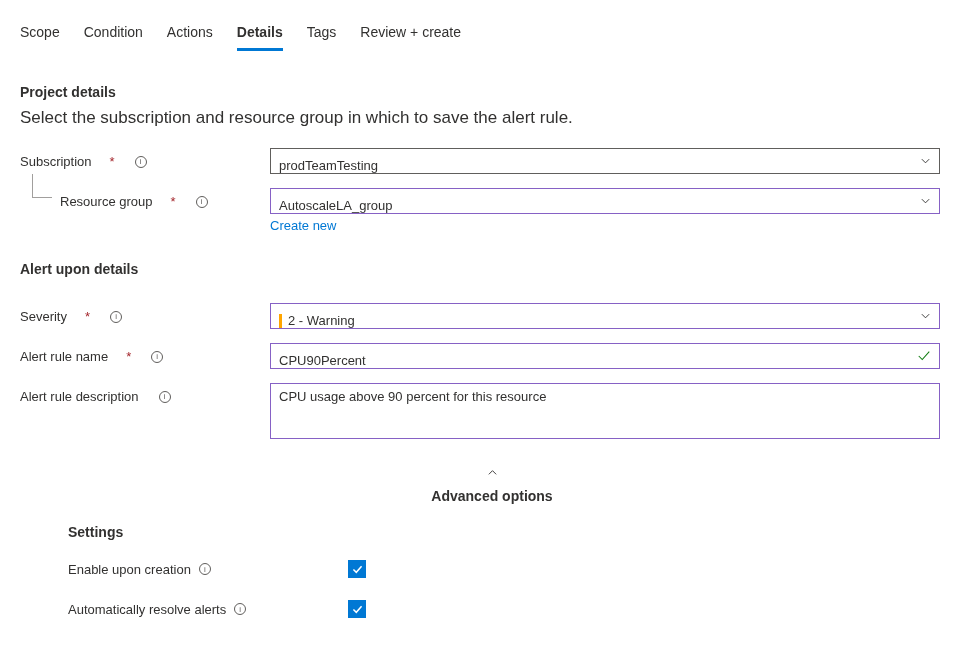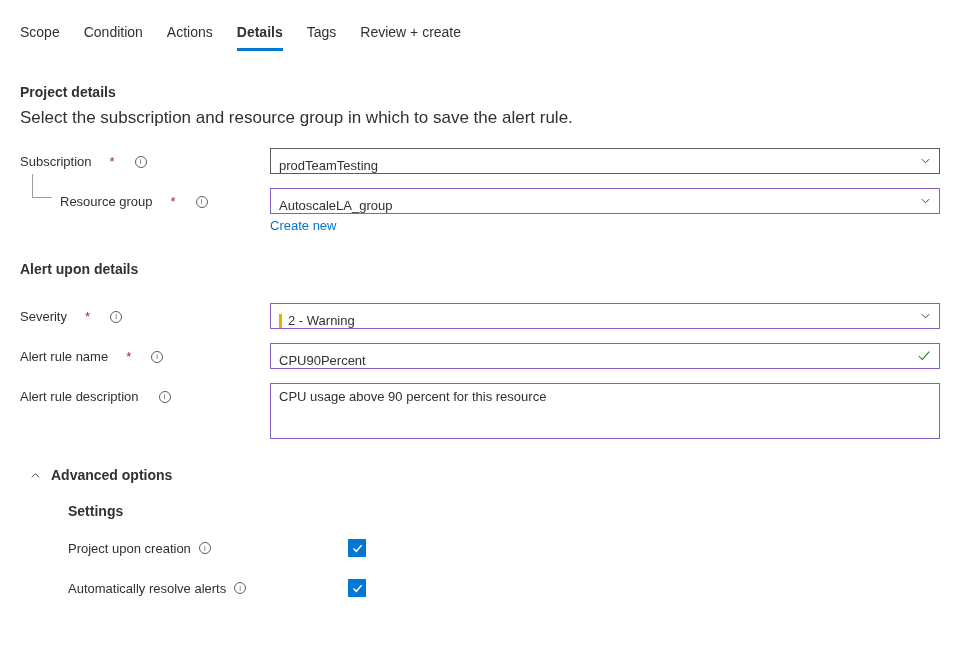--- a/index.html
+++ b/index.html
@@ -170,20 +170,21 @@
       margin-top: 28px;
     }
     .advanced-header {
       display: flex;
       align-items: center;
       gap: 10px;
       margin-top: 28px;
       margin-bottom: 20px;
       cursor: pointer;
       padding-left: 10px;
+      flex-direction: column;
     }
     .advanced-header .caret {
       display: inline-flex;
     }
     .advanced-header .caret svg {
       width: 11px;
       height: 11px;
     }
     .advanced-title {
       font-weight: 600;
@@ -335,21 +336,21 @@
       </svg>
   </span>
   <span class="advanced-title">Advanced options</span>
 </div>
 
 <div class="settings-section">
   <div class="settings-title">Settings</div>
 
   <div class="checkbox-row">
     <div class="checkbox-label-col">
-      <span class="form-label">Project upon creation</span>
+      <span class="form-label">Enable upon creation</span>
       <span class="info-icon">i</span>
     </div>
     <div class="checkbox-box">
       <svg viewBox="0 0 16 16">
           <path d="M3 8 L6.5 11.5 L13 4" stroke="#fff" stroke-width="1.8" fill="none"></path>
         </svg>
     </div>
   </div>
 
   <div class="checkbox-row">

